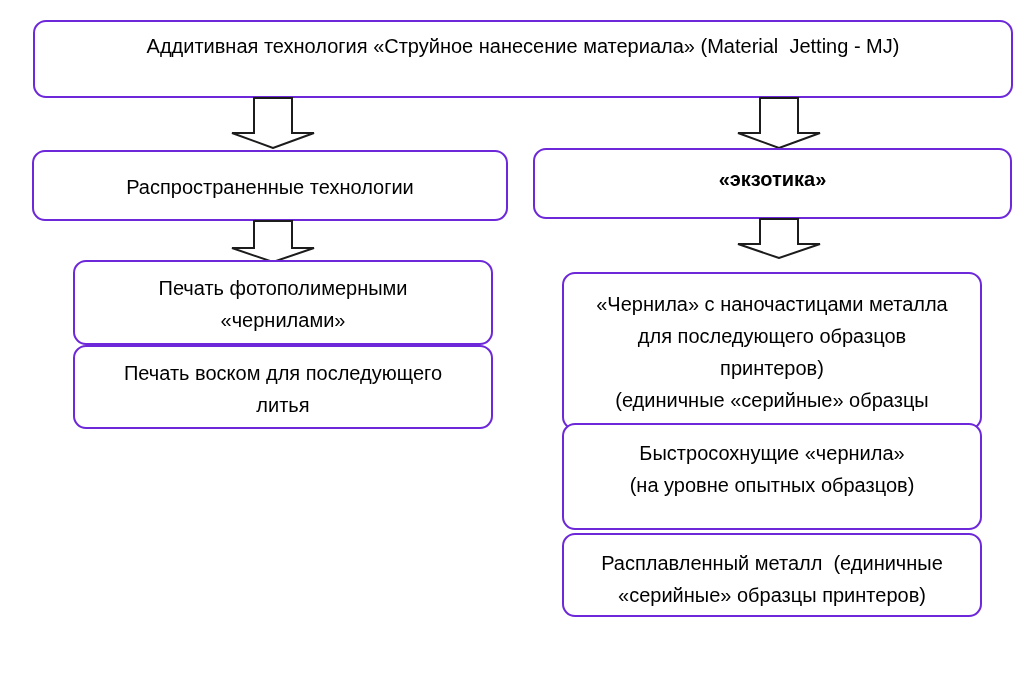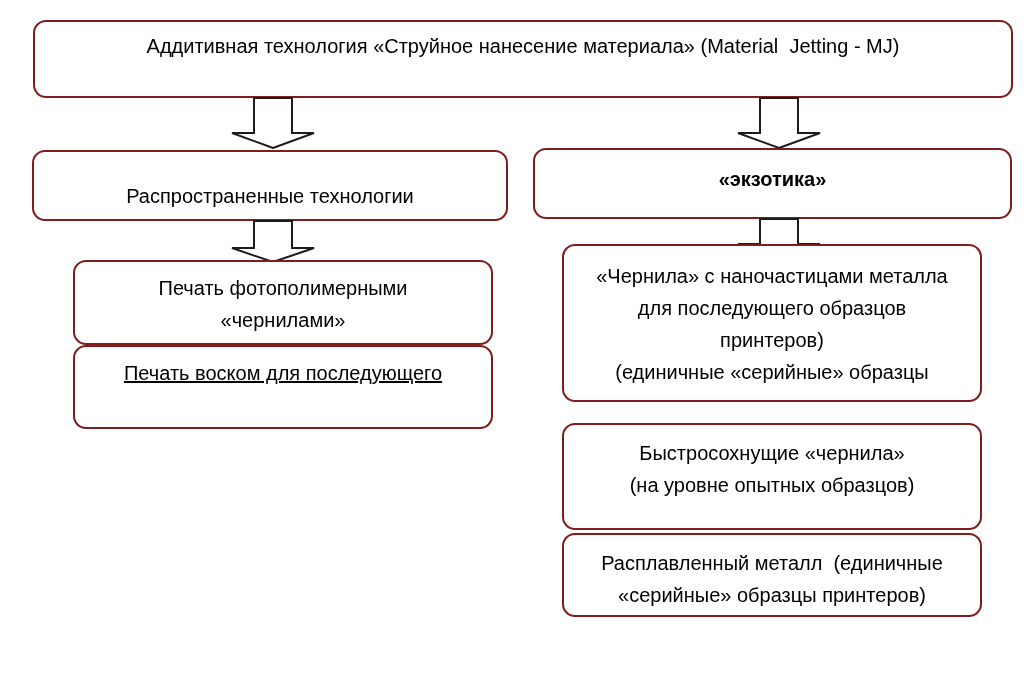--- a/index.html
+++ b/index.html
@@ -13,21 +13,21 @@
     height: 673px;
     background: #ffffff;
     font-family: "Liberation Sans", sans-serif;
     color: #000000;
     overflow: hidden;
   }
   .node {
     position: absolute;
     box-sizing: border-box;
     background: #ffffff;
-    border: 2px solid #7f1d1d;
+    border: 2px solid #6d28d9;
     border-radius: 13px;
     text-align: center;
     font-size: 20px;
     padding-left: 8px;
     padding-right: 8px;
   }
   .ln {
     line-height: 32px;
     white-space: pre;
   }
@@ -52,21 +52,21 @@
       <polygon points="24,1 24,36 2,36 43,51 84,36 62,36 62,1" fill="#ffffff" stroke="#1c1c1c" stroke-width="2" stroke-linejoin="miter"></polygon>
     </svg>
   </div>
 
   <div class="arrow" style="left:736px; top:97px;">
     <svg width="86" height="52" viewBox="0 0 86 52">
       <polygon points="24,1 24,36 2,36 43,51 84,36 62,36 62,1" fill="#ffffff" stroke="#1c1c1c" stroke-width="2" stroke-linejoin="miter"></polygon>
     </svg>
   </div>
 
-  <div class="node" style="left:32px; top:150px; width:476px; height:71px; padding-top:28px;">
+  <div class="node" style="left:32px; top:150px; width:476px; height:71px; padding-top:19px;">
     <div class="ln">Распространенные технологии</div>
   </div>
 
   <div class="node" style="left:533px; top:148px; width:479px; height:71px; padding-top:13px;font-weight:bold;">
     <div class="ln">«экзотика»</div>
   </div>
 
   <div class="arrow" style="left:230px; top:220px;">
     <svg width="86" height="43" viewBox="0 0 86 43">
       <polygon points="24,1 24,28 2,28 43,42 84,28 62,28 62,1" fill="#ffffff" stroke="#1c1c1c" stroke-width="2" stroke-linejoin="miter"></polygon>
@@ -77,25 +77,26 @@
     <svg width="86" height="41" viewBox="0 0 86 41">
       <polygon points="24,1 24,26 2,26 43,40 84,26 62,26 62,1" fill="#ffffff" stroke="#1c1c1c" stroke-width="2" stroke-linejoin="miter"></polygon>
     </svg>
   </div>
 
   <div class="node" style="left:73px; top:260px; width:420px; height:85px; padding-top:10px;">
     <div class="ln">Печать фотополимерными</div>
     <div class="ln">«чернилами»</div>
   </div>
 
-  <div class="node" style="left:73px; top:345px; width:420px; height:84px; padding-top:10px;text-decoration:underline;">
+  <div class="node" style="left:73px; top:345px; width:420px; height:84px; padding-top:10px;">
     <div class="ln">Печать воском для последующего</div>
+    <div class="ln">литья</div>
   </div>
 
-  <div class="node" style="left:562px; top:244px; width:420px; height:158px; padding-top:14px;">
+  <div class="node" style="left:562px; top:272px; width:420px; height:158px; padding-top:14px;">
     <div class="ln">«Чернила» с наночастицами металла</div>
     <div class="ln">для последующего образцов</div>
     <div class="ln">принтеров)</div>
     <div class="ln">(единичные «серийные» образцы</div>
   </div>
 
   <div class="node" style="left:562px; top:533px; width:420px; height:84px; padding-top:12px;">
     <div class="ln">Расплавленный металл  (единичные</div>
     <div class="ln">«серийные» образцы принтеров)</div>
   </div>

